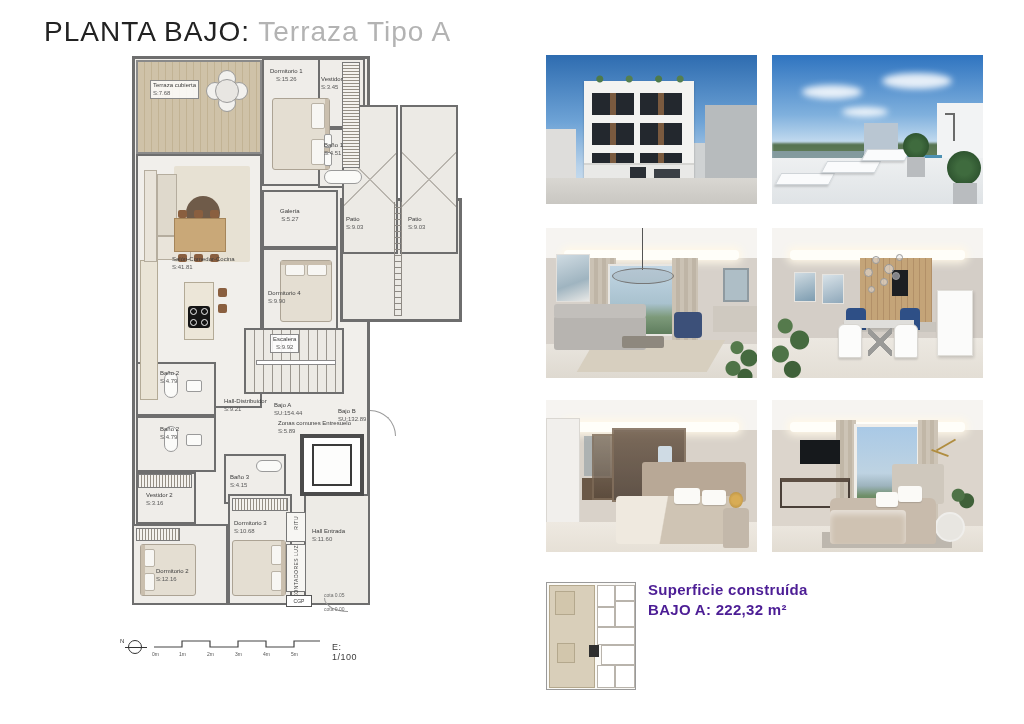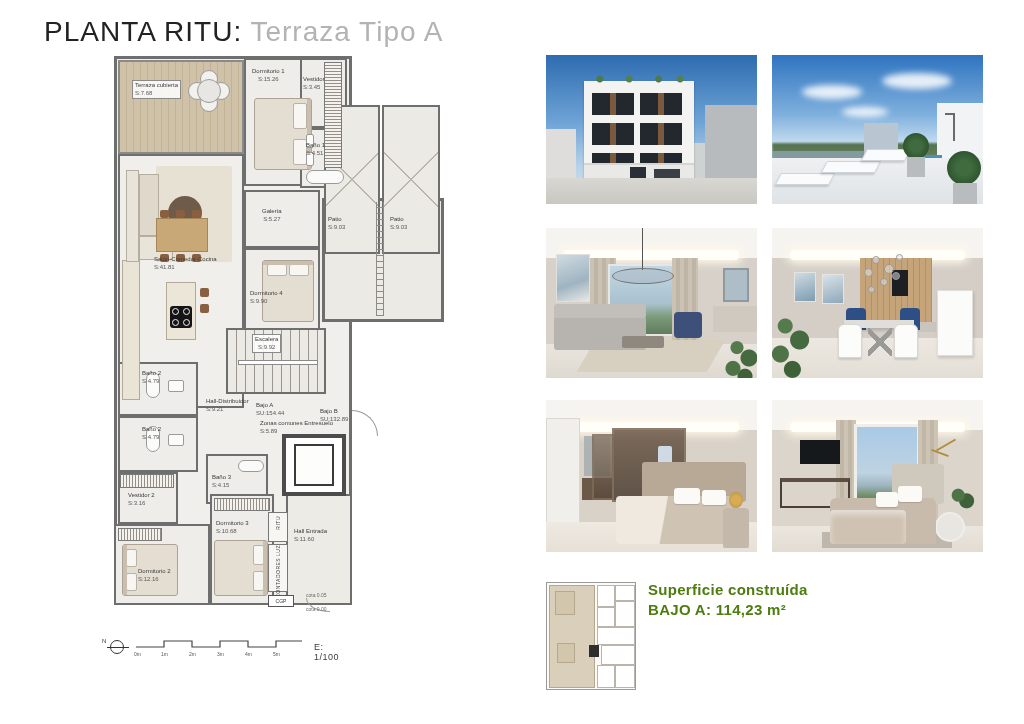--- a/index.html
+++ b/index.html
@@ -6,21 +6,21 @@
   html,body { background:#ffffff; }
   .page { position:relative; width:1024px; height:724px; background:#fff; overflow:hidden;
           font-family:"Liberation Sans", sans-serif; }
 
   
   .title { position:absolute; left:44px; top:16px; font-size:28px; letter-spacing:1px; }
   .title .main { color:#222; font-weight:400; }
   .title .sub  { color:#b3b3b3; font-weight:400; }
 
   
-  .plan { position:absolute; left:110px; top:50px; width:345px; height:620px; }
+  .plan { position:absolute; left:128px; top:50px; width:345px; height:620px; }
   .room, .zone { position:absolute; }
   .floorA { left:4px; top:6px; width:238px; height:549px; background:#f1efeb; border:3px solid #6e6e6e; }
   .patioblock { left:212px; top:148px; width:122px; height:124px; background:#eceae5; border:3px solid #6e6e6e; }
 
   .rlabel { position:absolute; z-index:6; font-size:6px; color:#3c3c3c; line-height:1.25; white-space:nowrap; }
   .rlabel .a { color:#5a5a5a; }
   .boxed { background:rgba(255,255,255,.85); border:1px solid #8a8a8a; padding:1px 2px; }
 
   .deck { left:8px; top:10px; width:126px; height:94px; border:2px solid #8a8a8a;
           background:repeating-linear-gradient(90deg,#cfc2a8 0 6px,#c2b394 6px 7px); }
@@ -216,29 +216,29 @@
   .sc6b { right:34px; top:52px; width:18px; height:2px; background:#b08d3f; transform:rotate(20deg);}
   .st6 { right:18px; top:112px; width:30px; height:30px; border:2px solid #efeeeb; border-radius:50%; background:#e8e6e1;}
   .pl6 { right:8px; top:84px; width:28px; height:28px; background:radial-gradient(circle at 40% 40%,#4e7347 6px,transparent 7px),radial-gradient(circle at 70% 60%,#3f6139 7px,transparent 8px);}
   .rug6 { left:50px; top:132px; width:130px; height:16px; background:#bdb7ae;}
 
   
   .keyplan { position:absolute; left:546px; top:582px; width:90px; height:108px; background:#fbfaf7; border:1px solid #9a9a9a; }
   .kp-unit { position:absolute; left:2px; top:2px; width:46px; height:103px; background:#d9cfba; border:1px solid #b4a88d;}
   .kp-cell { position:absolute; border:1px solid #b9b4ac; background:#fff;}
   .kp-lift { position:absolute; left:42px; top:62px; width:10px; height:12px; background:#2f2f2f;}
-  .summary { position:absolute; left:648px; top:580px; color:#4d7c0f; }
+  .summary { position:absolute; left:648px; top:580px; color:#4c1d95; }
   .summary .l { font-size:15px; font-weight:bold; letter-spacing:.3px; line-height:1.35;}
 </style>
 </head>
 <body>
 <div class="page">
 
   <div class="title">
-    <span class="main">PLANTA RITU:</span><span class="sub"> Terraza Tipo A</span>
+    <span class="main">PLANTA BAJO:</span><span class="sub"> Terraza Tipo A</span>
   </div>
 
   <div class="plan">
     <div class="zone floorA"></div>
     <div class="zone patioblock"></div>
 
     <div class="room deck"></div>
     <div class="flower">
         <i></i>
         <i></i>
@@ -590,16 +590,16 @@
     <div class="kp-cell" style="left:50px; top:44px; width:38px; height:18px;"></div>
     <div class="kp-cell" style="left:54px; top:62px; width:34px; height:20px;"></div>
     <div class="kp-cell" style="left:50px; top:82px; width:18px; height:23px;"></div>
     <div class="kp-cell" style="left:68px; top:82px; width:20px; height:23px;"></div>
     <div class="kp-cell" style="left:8px; top:8px; width:20px; height:24px; background:#d2c6ac; border-color:#b4a88d;"></div>
     <div class="kp-cell" style="left:10px; top:60px; width:18px; height:20px; background:#d2c6ac; border-color:#b4a88d;"></div>
     <div class="kp-lift"></div>
   </div>
   <div class="summary">
     <div class="l">Superficie construída</div>
-    <div class="l">BAJO A: 114,23 m²</div>
+    <div class="l">BAJO A: 222,32 m²</div>
   </div>
 
 </div>
 
 </body></html>

